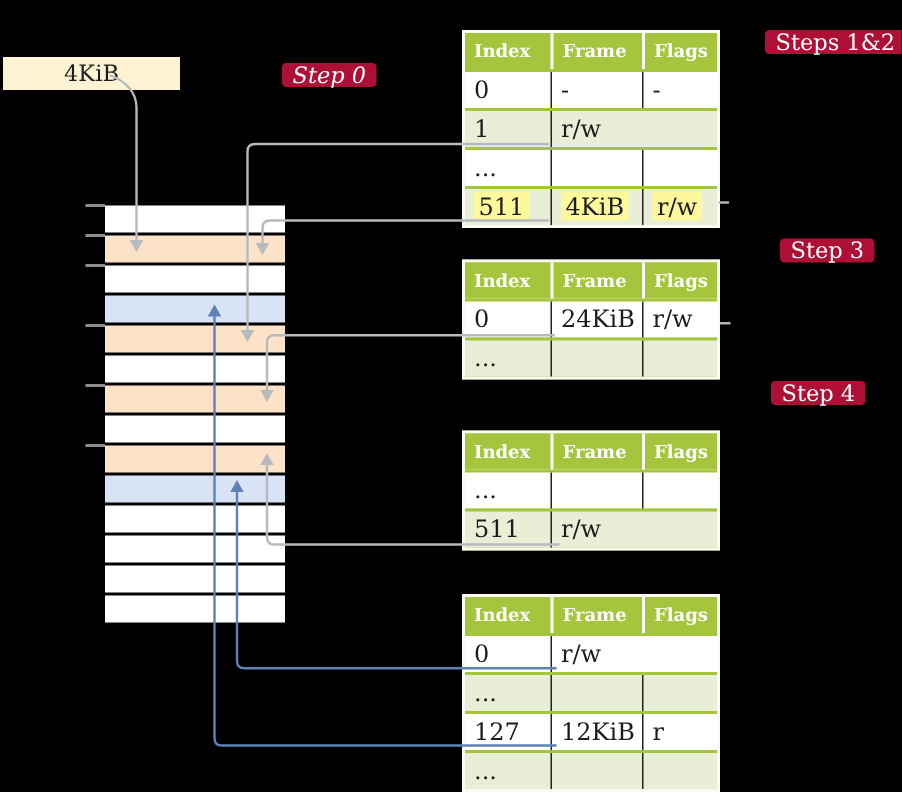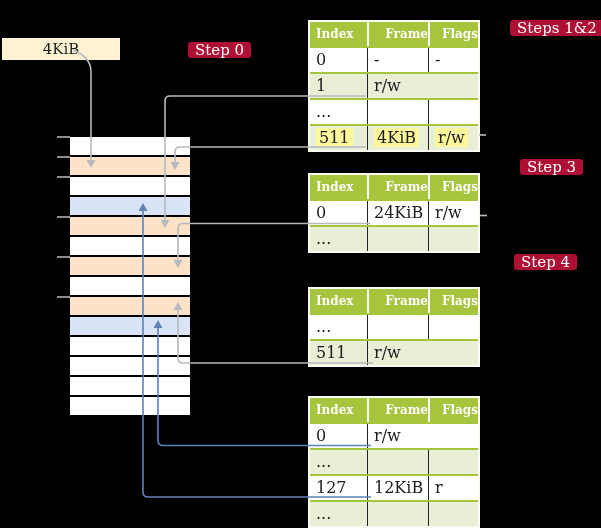--- a/index.html
+++ b/index.html
@@ -13,21 +13,21 @@
     position:absolute;left:2px;top:38px;width:118px;height:22px;
     background:#fdf3d3;color:#1c1c1c;font-size:15px;line-height:22px;
     text-align:center;z-index:1;
   }
   
   .badge{
     position:absolute;background:#ae1035;color:#ffffff;
     font-size:15px;line-height:16px;height:16px;padding:0 7px;
     border-radius:3px;white-space:nowrap;z-index:2;
   }
-  #badge-step0{left:188px;top:42px;}
+  #badge-step0{left:188px;top:42px;font-style:italic;}
   #badge-steps12{left:510px;top:20px;}
   #badge-step3{left:520px;top:159px;text-align:right;}
   #badge-step4{left:514px;top:254px;}
   
   #memory-strip{position:absolute;left:70px;top:137px;width:120px;z-index:1;}
   .mem-row{width:120px;height:18px;margin-bottom:2px;}
   .mem-white{background:#ffffff;}
   .mem-peach{background:#fce3c7;}
   .mem-blue{background:#d8e4f5;}
   .tick{position:absolute;left:57px;width:13px;height:2px;background:#8f8f8f;z-index:1;}
@@ -37,21 +37,21 @@
     border:2px solid #fafaf2;background:#a5c53c;z-index:2;
   }
   .ptable .thead{
     display:grid;grid-template-columns:57px 61px 50px;
     background:#a5c53c;height:24px;
   }
   .ptable .th{
     color:#ffffff;font-weight:bold;font-size:12px;line-height:24px;
     padding-left:6px;box-sizing:border-box;overflow:hidden;
   }
-  .ptable .th + .th{border-left:2px solid #fafaf2;text-align:right;}
+  .ptable .th + .th{border-left:2px solid #fafaf2;}
   .ptable .tr{
     display:grid;grid-template-columns:57px 61px 50px;
     height:24px;border-top:2px solid #a5c53c;
   }
   .ptable .tr.row-white{background:#ffffff;}
   .ptable .tr.row-green{background:#e9efd6;}
   .ptable .td{
     color:#1c1c1c;font-size:16px;line-height:24px;padding-left:6px;
     box-sizing:border-box;overflow:hidden;white-space:nowrap;
   }

